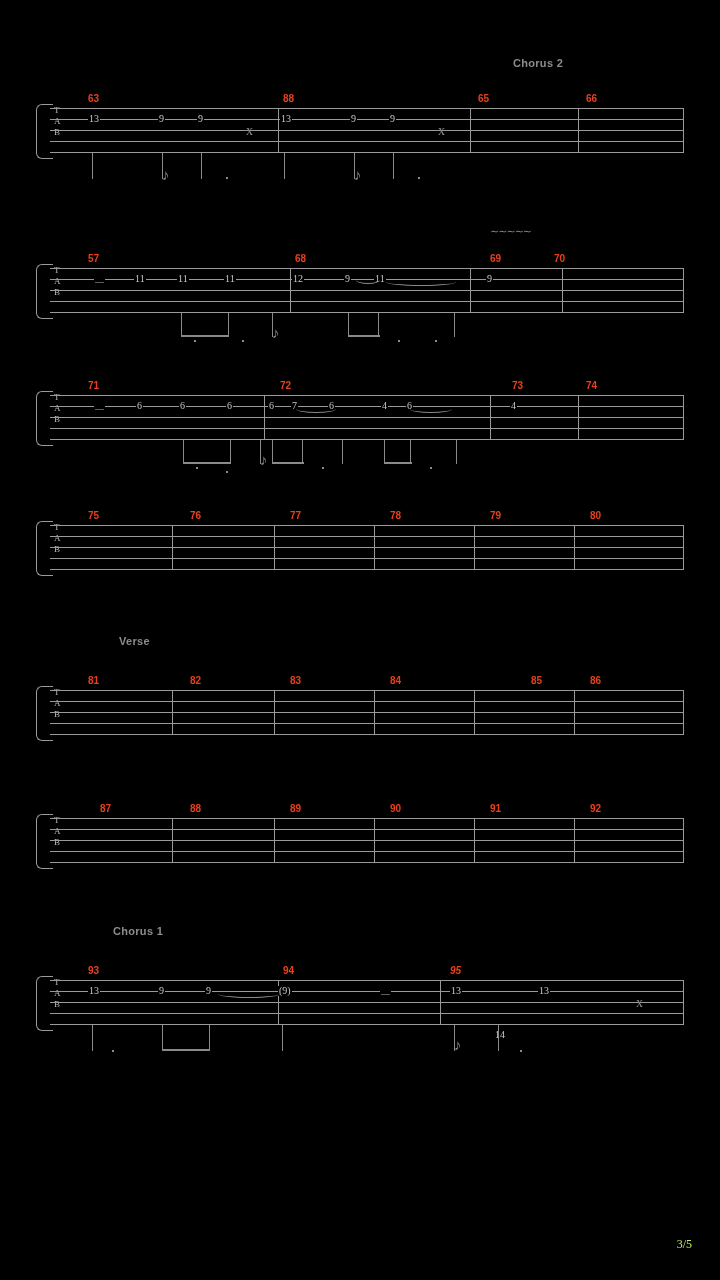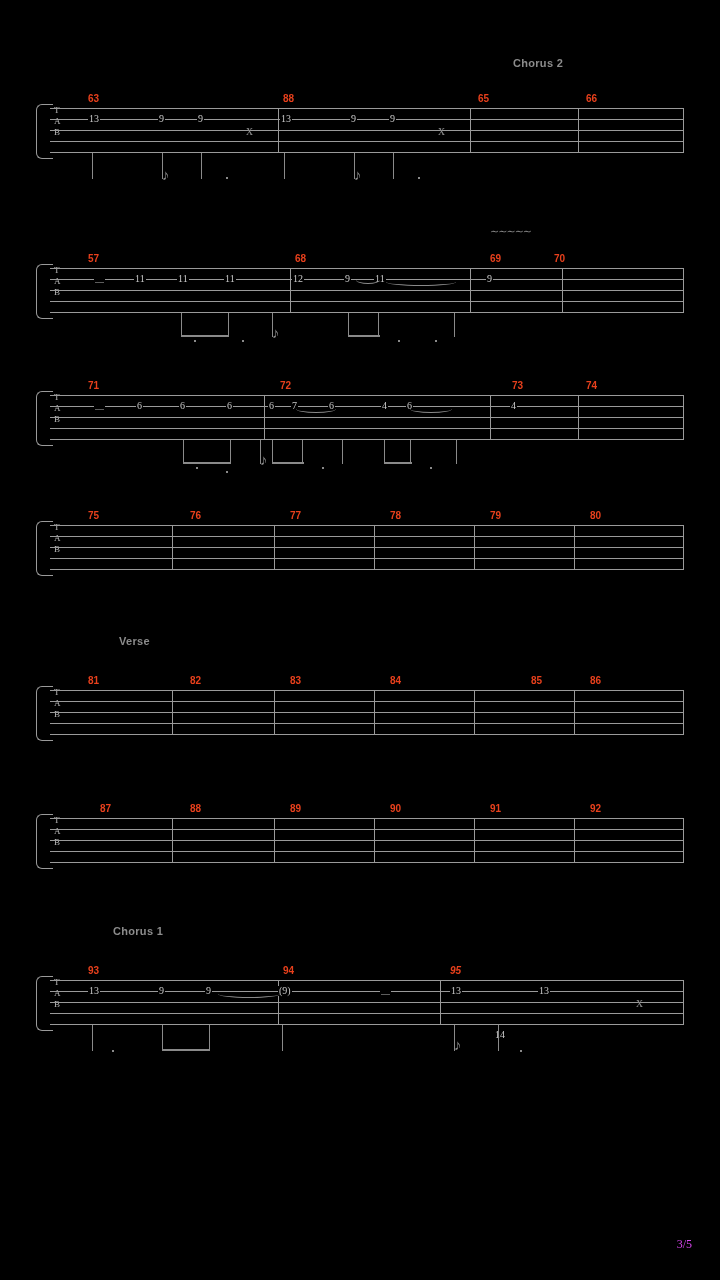--- a/index.html
+++ b/index.html
@@ -145,21 +145,21 @@
     position: absolute;
     color: #8a8a8a;
     font-size: 11px;
     letter-spacing: -1px;
     line-height: 11px;
   }
   .pagenum {
     position: absolute;
     right: 28px;
     bottom: 28px;
-    color: #d946ef;
+    color: #bef264;
     font-size: 12px;
     font-family: "Liberation Serif", serif;
   }
 </style>
 </head>
 <body>
 
 <div class="page">
 
   <div class="section-label" style="left:513px; top:57px;">Chorus 2</div>

